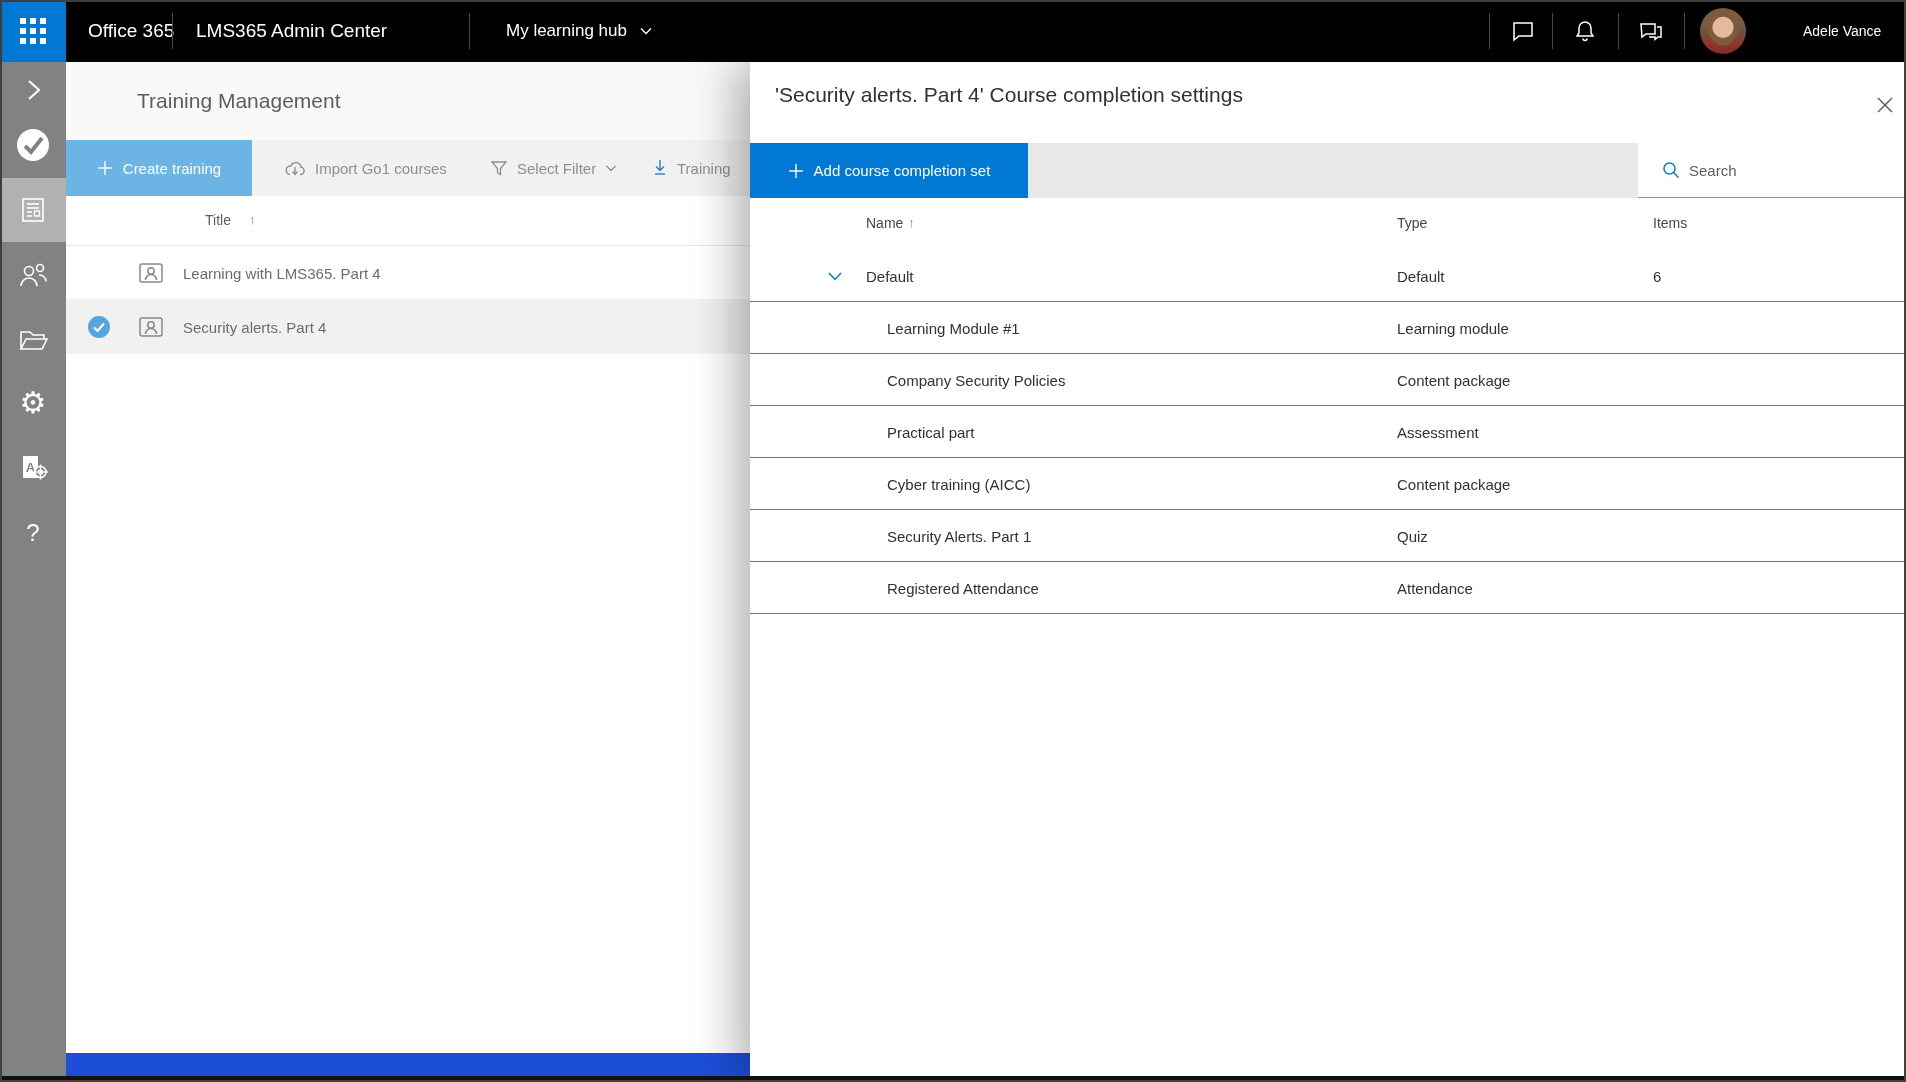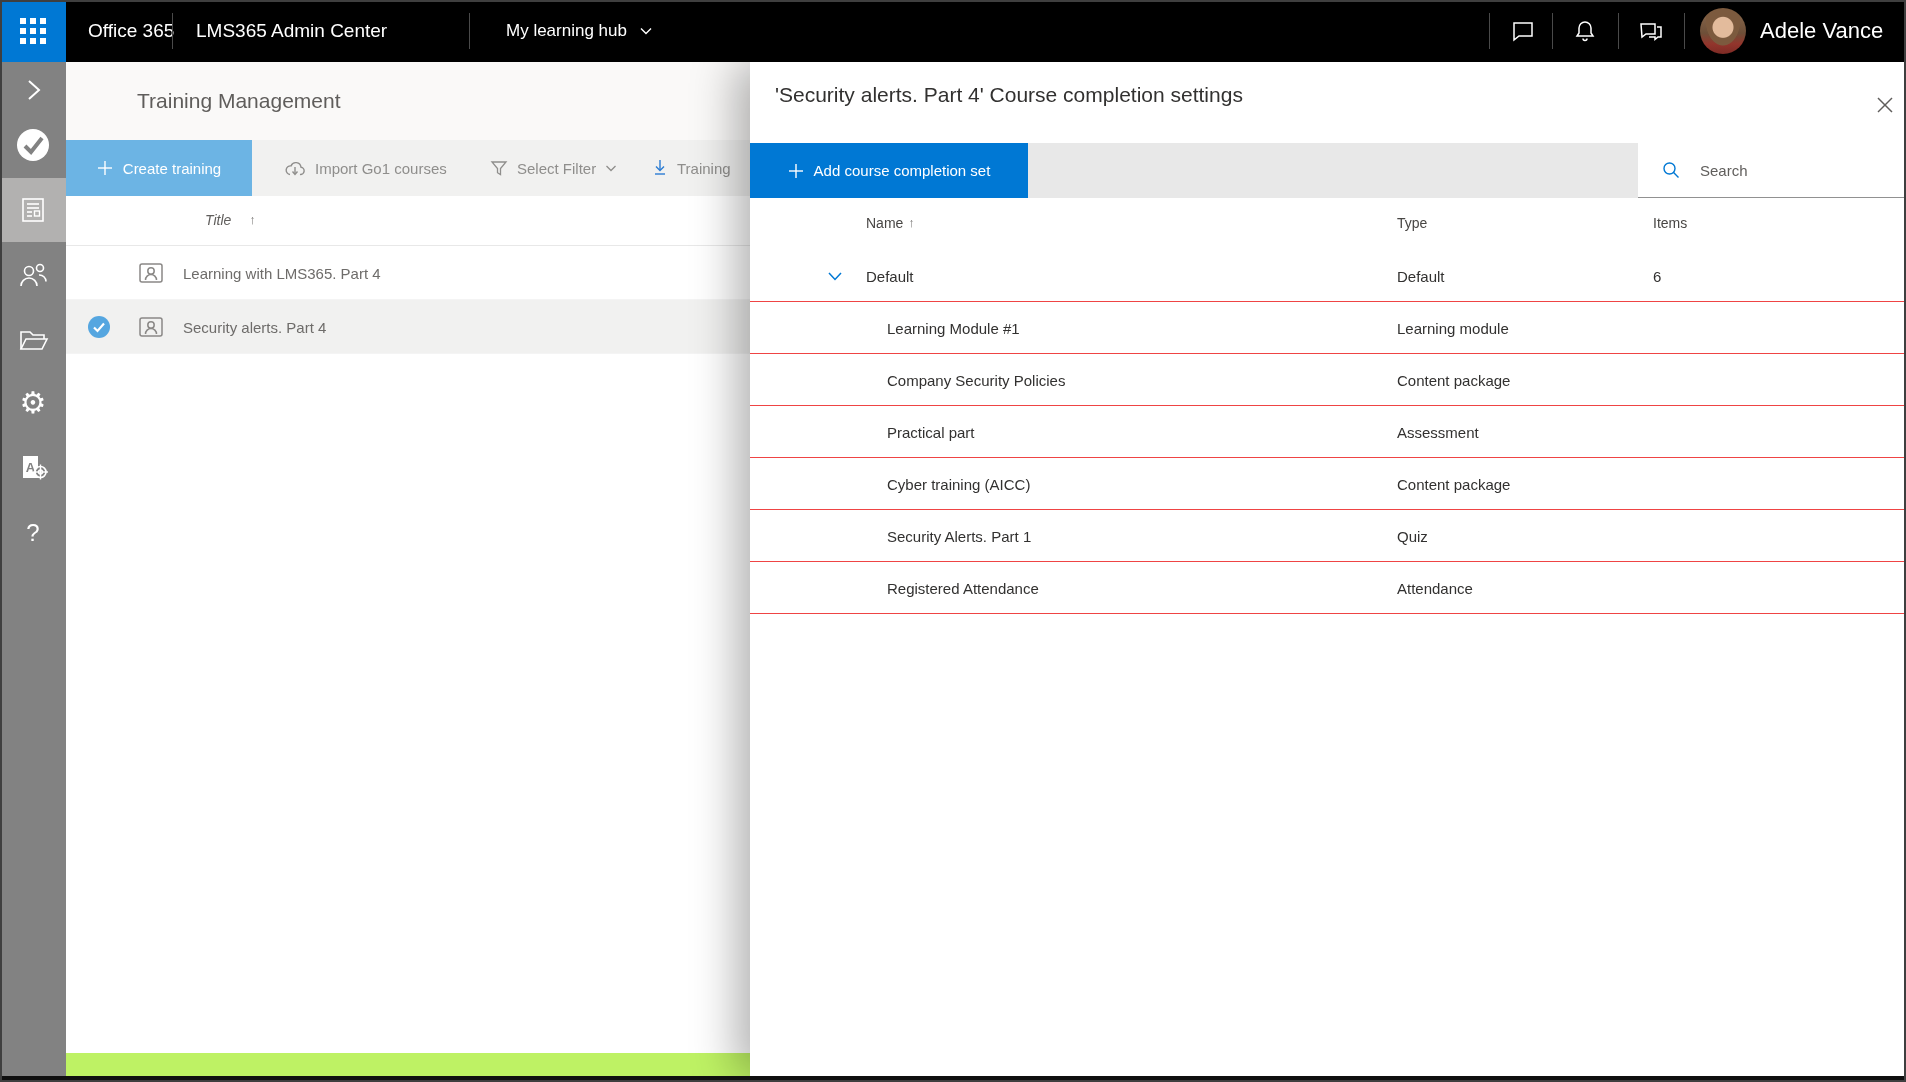--- a/index.html
+++ b/index.html
@@ -1,19 +1,19 @@
 <!DOCTYPE html>
 <html><head>
 <meta charset="utf-8">
 <style>
   * { box-sizing: border-box; margin: 0; padding: 0; }
   html, body { width: 1906px; height: 1082px; overflow: hidden; }
   body { font-family: "Liberation Sans", sans-serif; background: #fff; position: relative; }
 
-  .screen { position: absolute; inset: 0; background: #bef264; border-radius: 8px; }
+  .screen { position: absolute; inset: 0; background: #1d4ed8; border-radius: 8px; }
   .frame { position: absolute; inset: 0; border: 2px solid #3f3f3f; pointer-events: none; z-index: 60; }
   .bottom-bar { position: absolute; left: 0; top: 1076px; width: 100%; height: 6px; background: #101010; z-index: 55; }
 
   
   .topbar { position: absolute; left: 0; top: 0; width: 100%; height: 62px; background: #000; z-index: 40; color: #fff; }
   .launcher { position: absolute; left: 0; top: 0; width: 66px; height: 62px; background: #0078d4; display: flex; align-items: center; justify-content: center; cursor: pointer; }
   .waffle { display: grid; grid-template-columns: repeat(3, 6px); grid-gap: 4px; }
   .waffle span { width: 6px; height: 6px; background: #fff; }
   .tb-text { position: absolute; top: 0; height: 62px; display: flex; align-items: center; font-size: 19px; white-space: nowrap; }
   .tb-brand { left: 88px; }
@@ -21,56 +21,56 @@
   .tb-hub  { left: 506px; font-size: 17px; gap: 12px; cursor: pointer; }
   .tb-sep { position: absolute; top: 13px; width: 1px; height: 36px; background: #4a4a4a; }
   .tb-iconbtn { position: absolute; top: 0; width: 56px; height: 62px; display: flex; align-items: center; justify-content: center; cursor: pointer; }
   .tb-user { position: absolute; left: 1700px; top: 0; height: 62px; display: flex; align-items: center; gap: 14px; cursor: pointer; }
   .avatar { width: 46px; height: 46px; border-radius: 50%;
     background:
       radial-gradient(circle at 50% 42%, #e3bb9c 0 10px, rgba(0,0,0,0) 11px),
       radial-gradient(ellipse at 50% 26%, #7c5a3e 0 52%, rgba(0,0,0,0) 54%),
       linear-gradient(180deg, #8a6a4e 0%, #6e4f38 55%, #93352c 78%, #7d2b25 100%);
   }
-  .tb-username { font-size: 22px; }
+  .tb-username { font-size: 14px; margin-left: 43px; }
 
   
   .sidebar { position: absolute; left: 0; top: 62px; width: 66px; height: 1014px; background: #828282; z-index: 30; }
   .sb-item { position: absolute; left: 0; width: 66px; height: 56px; display: flex; align-items: center; justify-content: center; cursor: pointer; color: #fff; }
   .sb-item.active { background: #b2b1b0; }
   .sb-gear { font-size: 30px; line-height: 1; color: #fff; }
   .sb-help { font-size: 24px; color: #fff; }
 
   
   .training-panel { position: absolute; left: 66px; top: 62px; width: 1840px; height: 991px; background: #fff; z-index: 10; }
   .tp-head { position: absolute; left: 0; top: 0; right: 0; height: 78px; background: #faf9f8; }
   .tp-title { position: absolute; left: 71px; top: 27px; font-size: 21px; color: #5f5d5b; }
   .tp-toolbar { position: absolute; left: 0; top: 78px; right: 0; height: 56px; background: #f1f1f0; }
   .btn-create { position: absolute; left: 0; top: 0; width: 186px; height: 56px; background: #6cb4e4; border: none; color: #fff; font-size: 15px; font-family: inherit; display: flex; align-items: center; justify-content: center; gap: 10px; cursor: pointer; }
   .tool-item { position: absolute; top: 0; height: 56px; display: flex; align-items: center; gap: 9px; color: #8f8e8c; font-size: 15px; cursor: pointer; white-space: nowrap; background: none; border: none; font-family: inherit; }
   .ti-import { left: 218px; }
   .ti-filter { left: 424px; }
   .ti-export { left: 586px; }
-  .tp-col-head { position: absolute; left: 139px; top: 150px; font-size: 14px; color: #605e5c; display: flex; gap: 18px; cursor: pointer; background: none; border: none; font-family: inherit; font-style: italic; }
+  .tp-col-head { position: absolute; left: 139px; top: 150px; font-size: 14px; color: #605e5c; display: flex; gap: 18px; cursor: pointer; background: none; border: none; font-family: inherit; }
   .sort-arrow { font-size: 13px; color: #7a7876; }
   .tp-hdiv { position: absolute; left: 0; right: 0; top: 183px; height: 1px; background: #e8e8e8; }
   .tp-rows { position: absolute; left: 0; right: 0; top: 184px; }
   .tp-row { position: relative; height: 54px; border-bottom: 1px solid #f4f4f4; cursor: pointer; }
   .tp-row.selected { background: #f1f1f0; }
   .row-check { position: absolute; left: 21px; top: 15px; }
   .row-card-icon { position: absolute; left: 72px; top: 15px; }
   .tp-row-title { position: absolute; left: 117px; top: 50%; transform: translateY(-50%); font-size: 15px; color: #6e6c6a; }
 
   
   .completion-panel { position: absolute; left: 750px; top: 62px; width: 1156px; height: 1014px; background: #fff; z-index: 25; box-shadow: -14px 0 42px rgba(0,0,0,0.30); }
   .cp-title { position: absolute; left: 25px; top: 21px; font-size: 21px; color: #323130; }
   .cp-close { position: absolute; left: 1118px; top: 26px; width: 34px; height: 34px; background: none; border: none; display: flex; align-items: center; justify-content: center; cursor: pointer; color: #605e5c; }
   .cp-toolbar { position: absolute; left: 0; top: 81px; width: 1156px; height: 55px; background: #e8e8e8; }
   .btn-add { position: absolute; left: 0; top: 0; width: 278px; height: 55px; background: #0078d4; border: none; color: #fff; font-size: 15px; font-family: inherit; display: flex; align-items: center; justify-content: center; gap: 10px; cursor: pointer; }
-  .cp-search { position: absolute; left: 888px; top: 0; width: 268px; height: 55px; background: #fff; border-bottom: 1px solid #919191; display: flex; align-items: center; padding-left: 24px; gap: 20px; }
+  .cp-search { position: absolute; left: 888px; top: 0; width: 268px; height: 55px; background: #fff; border-bottom: 1px solid #919191; display: flex; align-items: center; padding-left: 24px; gap: 9px; }
   .cp-search input { border: none; outline: none; font-size: 15px; font-family: inherit; color: #605e5c; width: 190px; background: transparent; }
   .cp-search input::placeholder { color: #605e5c; opacity: 1; }
   .cp-colrow { position: absolute; left: 0; top: 136px; right: 0; height: 52px; }
   .cp-col { position: absolute; top: 17px; font-size: 14px; color: #484644; background: none; border: none; font-family: inherit; display: flex; gap: 5px; text-align: center; }
   .cp-col-name { left: 116px; cursor: pointer; }
   .cp-col-type { left: 647px; }
   .cp-col-items { left: 903px; }
   .cp-hdiv { position: absolute; left: 0; right: 0; top: 188px; height: 1px; background: #e3e3e3; }
   .cp-rows { position: absolute; left: 0; right: 0; top: 188px; }
   .cp-row { position: relative; height: 52px; border-bottom: 1px solid #ef4444; cursor: pointer; background: #fff; }

